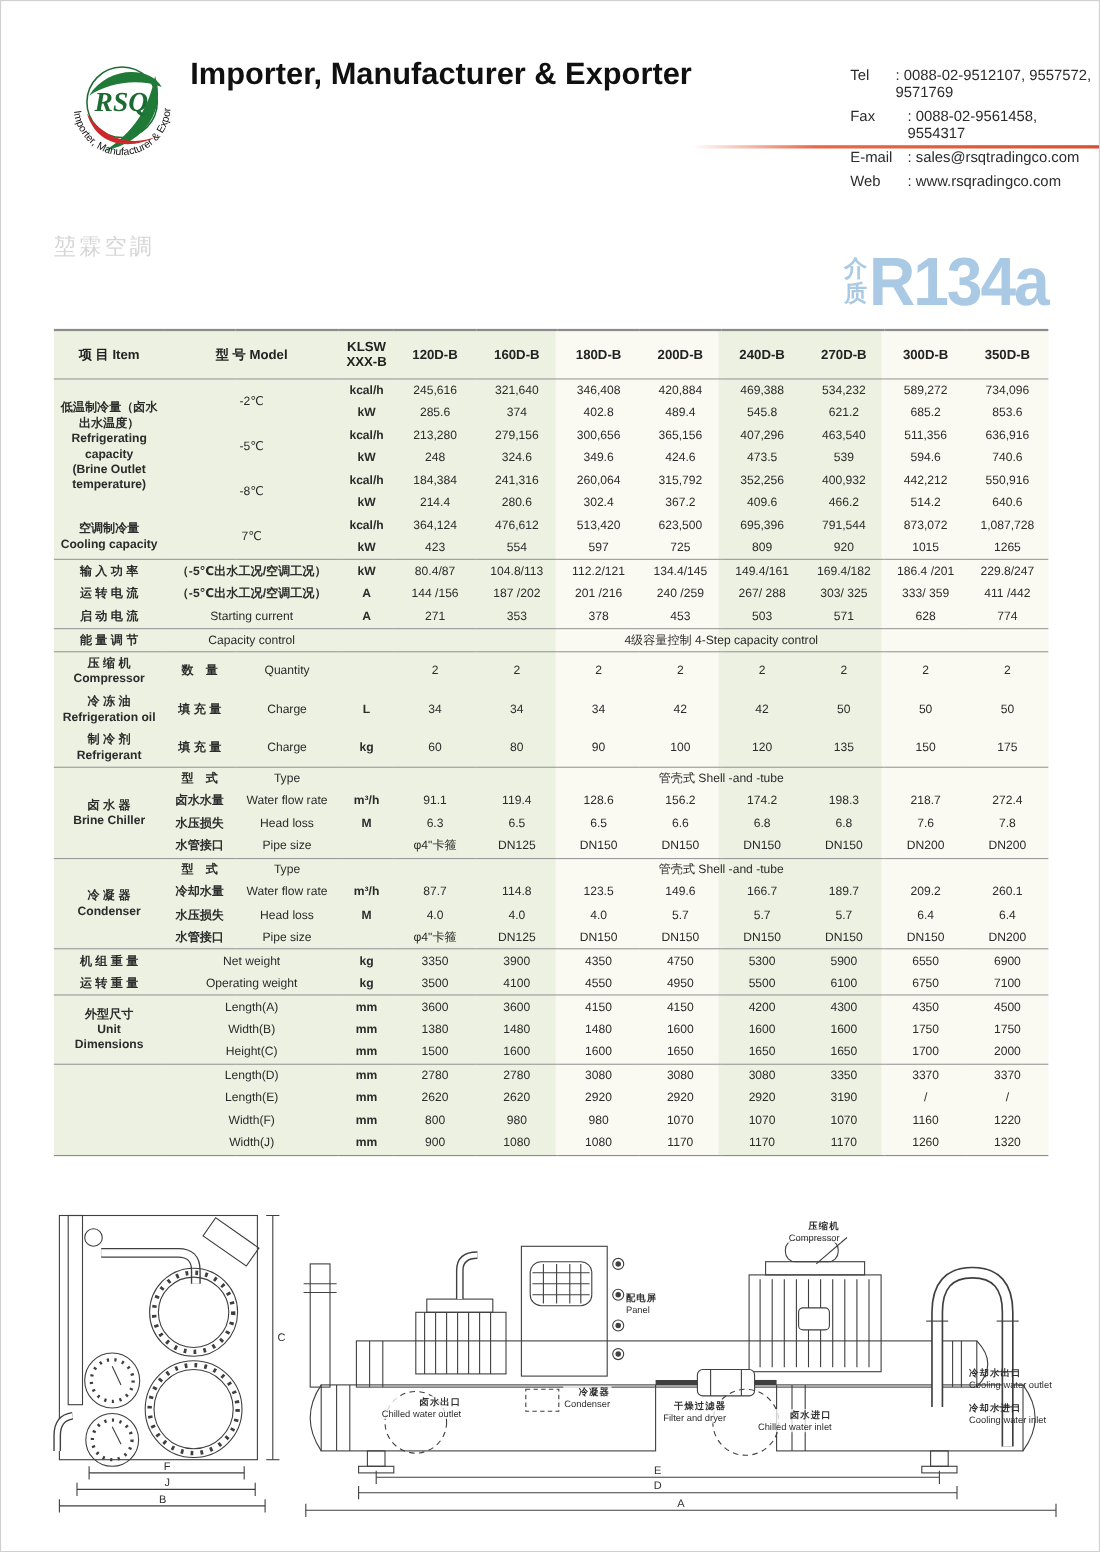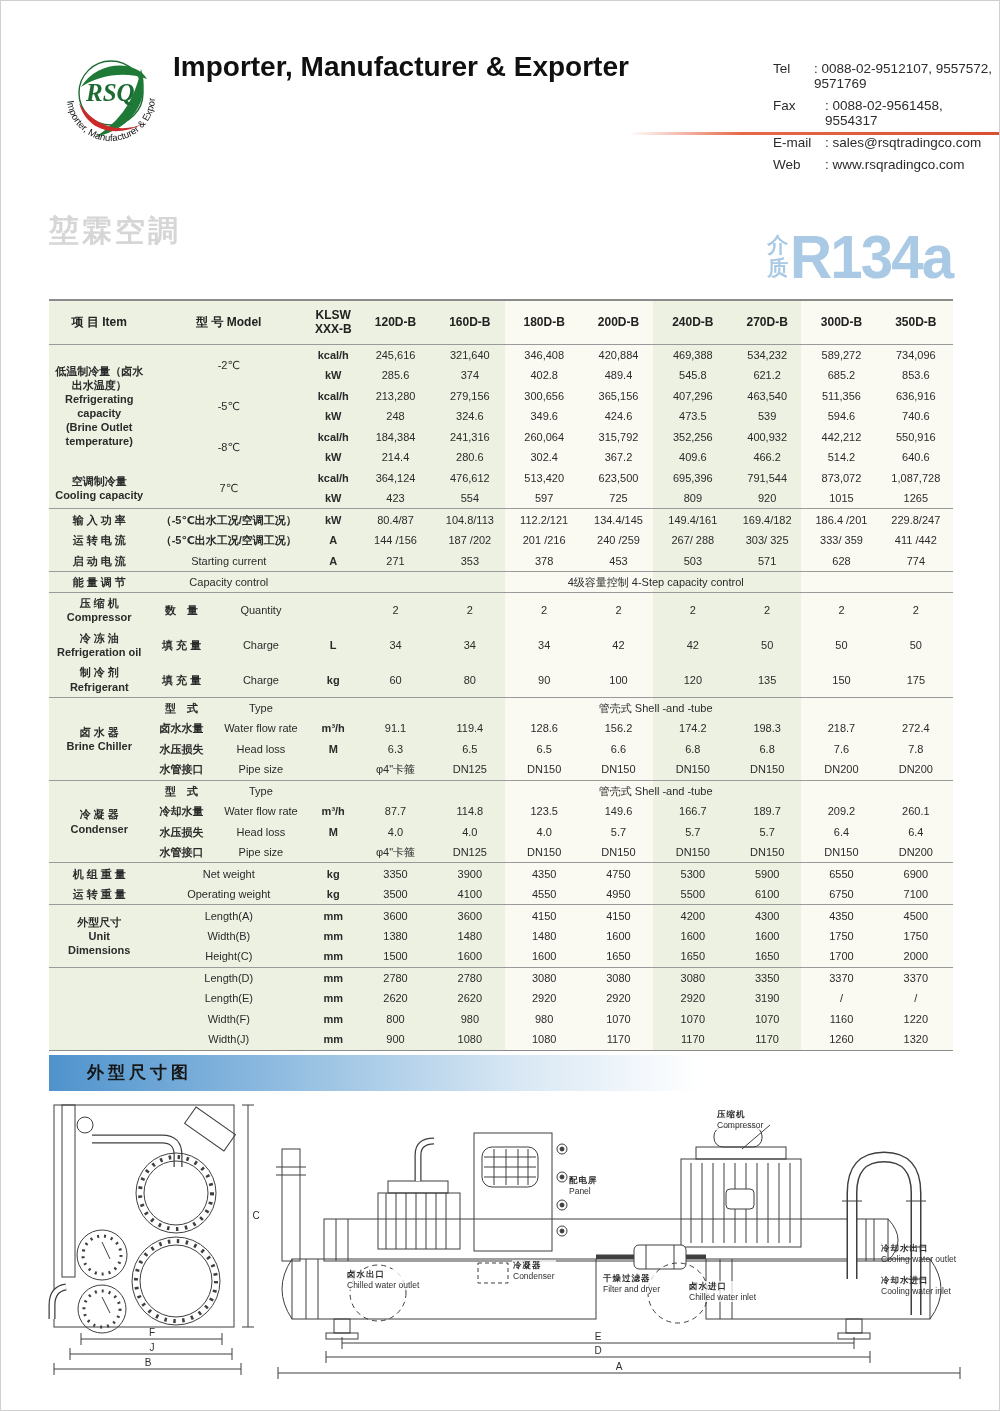--- a/index.html
+++ b/index.html
@@ -12,21 +12,21 @@
   .company-name{font-size:45px;font-weight:700;color:#17702d;letter-spacing:.5px;line-height:1.05;white-space:nowrap;}
   .company-name .red-s{color:#d42a22;}
   .tagline{font-size:28px;font-weight:700;color:#101010;margin-top:2px;white-space:nowrap;}
   .address{font-size:15px;font-weight:700;color:#1c1c1c;margin-top:4px;white-space:nowrap;}
   .contacts{position:absolute;left:724px;top:60px;font-size:13.5px;color:#2b2b2b;margin-left:48px;}
   .contact-row{display:flex;margin-bottom:7px;}
   .contact-label{width:52px;}
   .red-rule{position:absolute;left:628px;top:131px;width:372px;height:3px;
             background:linear-gradient(90deg,rgba(236,120,90,0),#e8694a 30%,#d94f33);}
   
-  .watermark{position:absolute;left:48px;top:210px;font-size:30px;font-weight:700;
+  .watermark{position:absolute;left:48px;top:210px;font-size:20px;font-weight:400;
              color:#d6d6d6;letter-spacing:3px;}
   .bar{position:absolute;left:48px;width:908px;height:36px;
        background:linear-gradient(90deg,#4f93cc 0%,#86b6de 22%,#d9e8f4 52%,#ffffff 72%);
        line-height:36px;font-size:17px;font-weight:700;color:#161616;
        padding-left:38px;box-sizing:border-box;letter-spacing:7px;}
   .bar1{top:246px;}
   .bar2{top:1054px;letter-spacing:4px;}
   .badge{position:absolute;right:36px;top:220px;display:flex;align-items:center;
          color:#a9c9e4;z-index:3;}
   .badge-cjk{display:flex;flex-direction:column;font-size:21px;font-weight:700;line-height:1.05;margin-right:2px;}
@@ -50,21 +50,21 @@
   td.unit{font-weight:700;font-size:10.5px;}
   td.subc{font-weight:700;font-size:10.5px;color:#333;}
   td.sube{font-size:10.5px;}
   td.sub2{text-align:right;padding-right:14px;font-size:10.5px;}
   td.subp{font-size:10px;font-weight:700;color:#333;}
   td.span{font-size:11px;}
   tr.sep td{border-top:1px solid #9a9a9a;}
   
   .diagram{position:absolute;left:25px;top:1096px;width:950px;height:305px;}
   .diagram svg{position:absolute;left:0;top:0;}
-  .dlabel{position:absolute;font-size:8.5px;color:#2e2e2e;line-height:1.25;text-align:left;
+  .dlabel{position:absolute;font-size:8.5px;color:#2e2e2e;line-height:1.25;text-align:right;
           background:rgba(255,255,255,.75);padding:0 1px;white-space:nowrap;}
   .dl-cjk{font-weight:700;letter-spacing:1px;}
 </style>
 </head>
 <body>
 
 <div class="page">
 
   <svg class="logo" viewBox="0 0 120 120">
     <defs>
@@ -538,21 +538,20 @@
             <td>1170</td>
             <td>1170</td>
             <td>1170</td>
             <td>1260</td>
             <td>1320</td>
           </tr>
         </tbody>
     </table>
   </div>
 
-  <div class="bar bar2">外型尺寸图</div>
 
   <div class="diagram">
     <svg width="950" height="305" viewBox="0 0 950 305">
       <g stroke="#3f3f3f" stroke-width="1" fill="none">
 
         <rect x="28" y="8" width="180" height="222"></rect>
         <rect x="36" y="8" width="13" height="172"></rect>
         <circle cx="59" cy="28" r="8"></circle>
         <path d="M66 42 H136 Q152 42 152 58 V70" stroke-width="9"></path>
         <path d="M66 42 H136 Q152 42 152 58 V70" stroke="#fff" stroke-width="6.5"></path>

